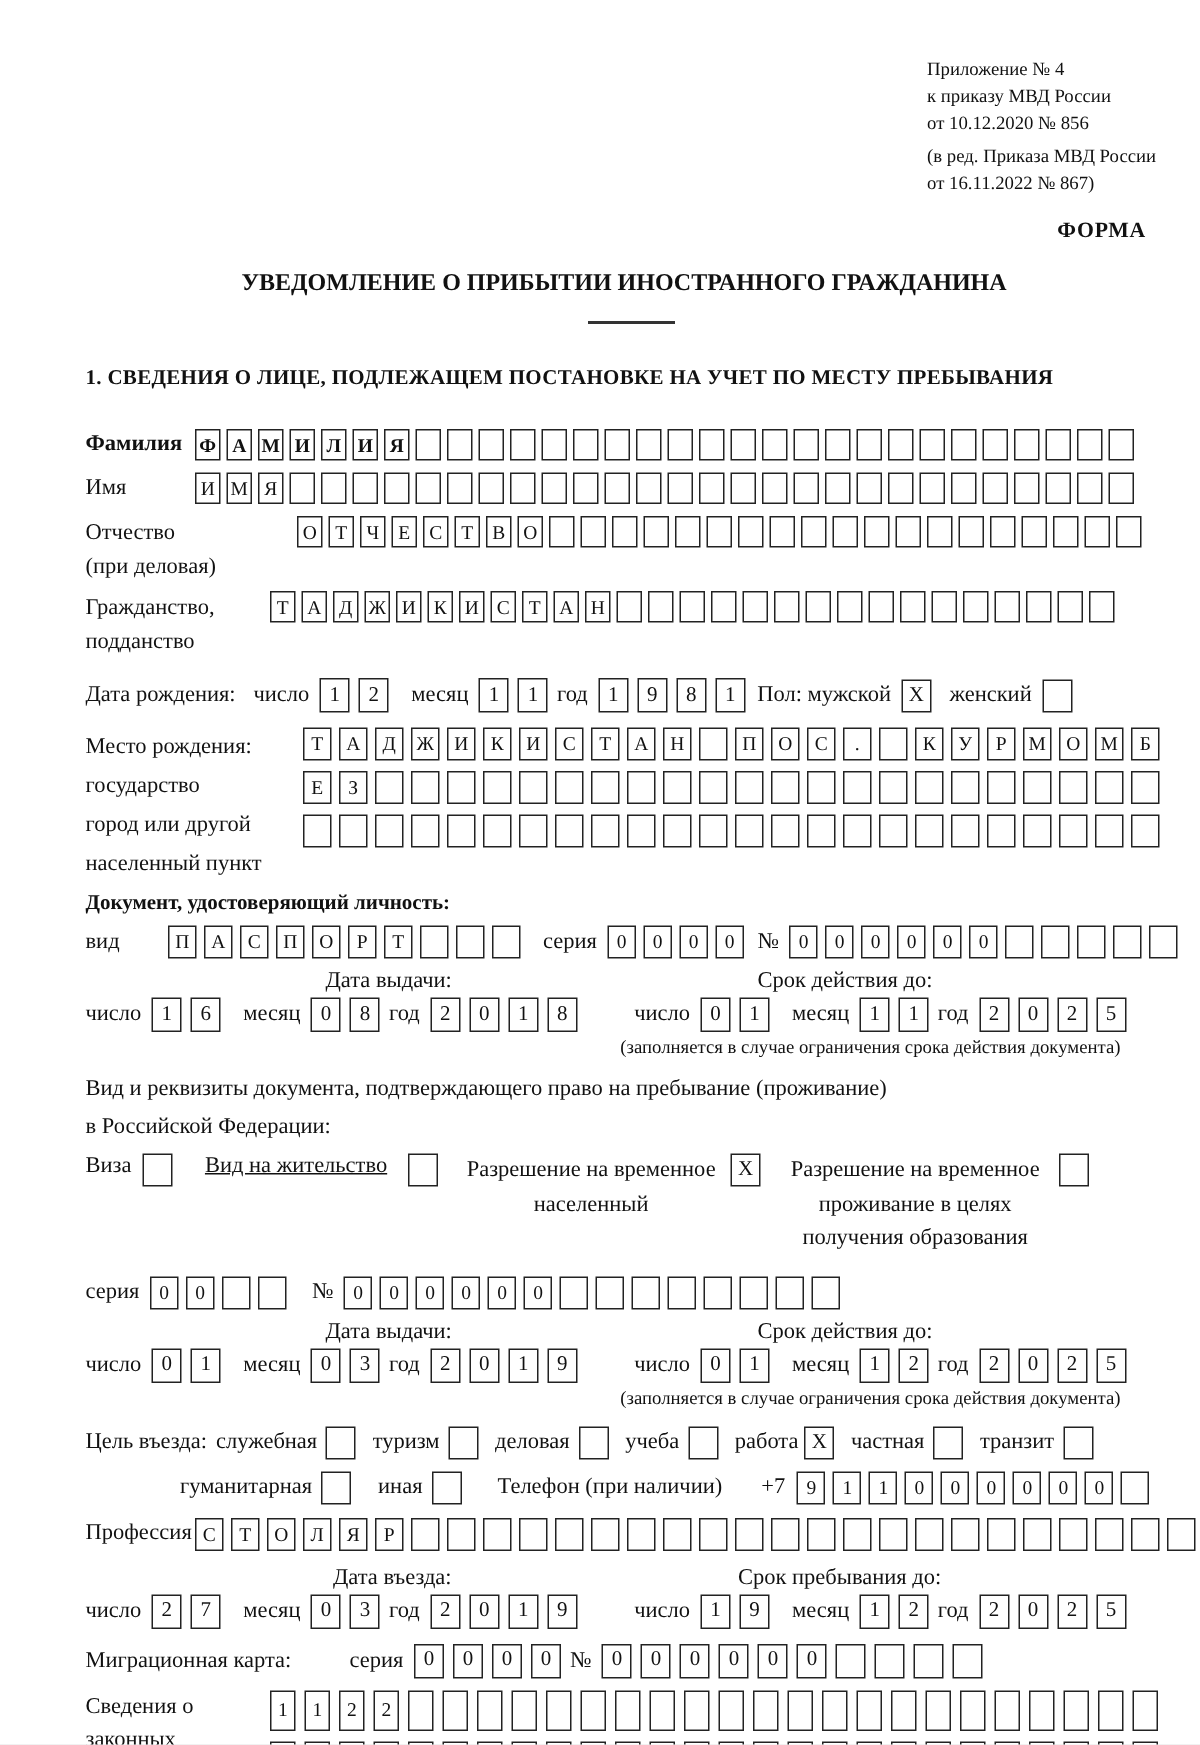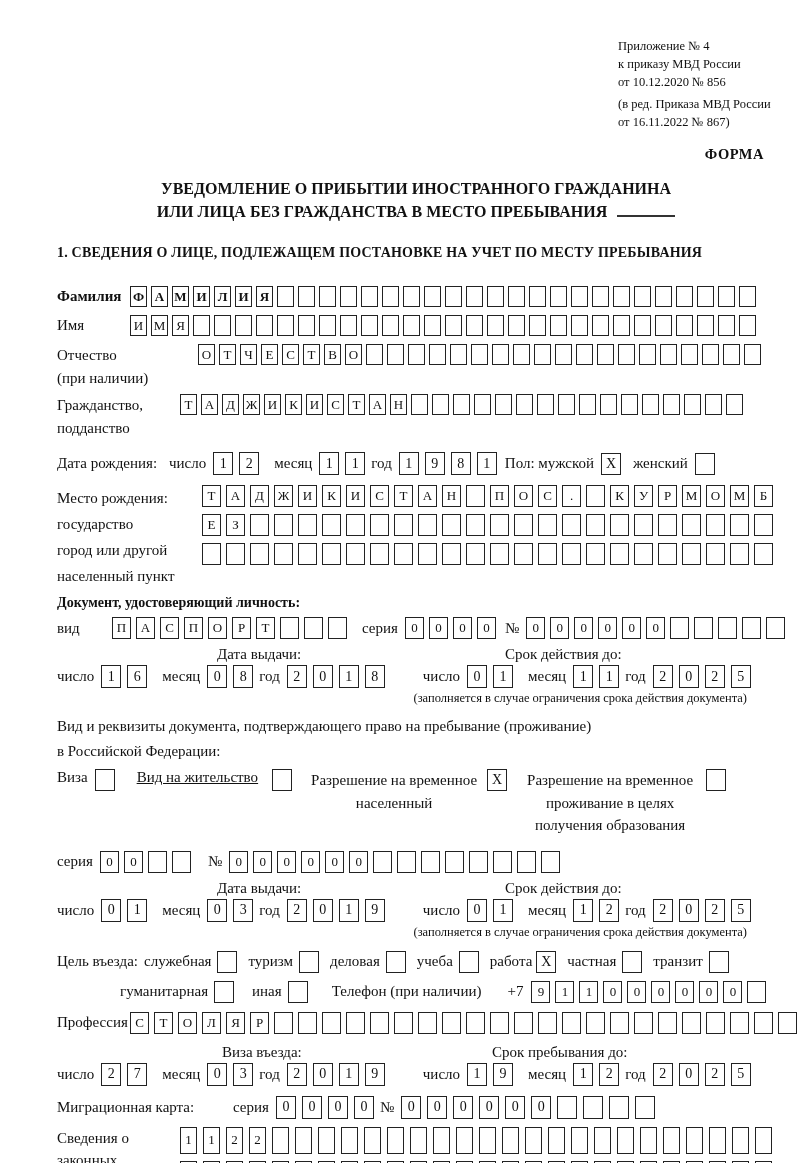--- a/index.html
+++ b/index.html
@@ -60,21 +60,21 @@
     <div>от 10.12.2020 № 856</div>
     <div class="gap"></div>
     <div>(в ред. Приказа МВД России</div>
     <div>от 16.11.2022 № 867)</div>
   </div>
   <div class="form-label">ФОРМА</div>
 
   <div class="title">
     <div>УВЕДОМЛЕНИЕ О ПРИБЫТИИ ИНОСТРАННОГО ГРАЖДАНИНА</div>
     <div>
-      <span>ИЛИ ЛИЦА БЕЗ ГРАЖДАНСТВА В МЕСТО ПРЕБЫВАНИЯ</span><span class="blank-line"></span>
+      <span class="blank-line"></span>
     </div>
   </div>
 
   <div class="section-heading">1. СВЕДЕНИЯ О ЛИЦЕ, ПОДЛЕЖАЩЕМ ПОСТАНОВКЕ НА УЧЕТ ПО МЕСТУ ПРЕБЫВАНИЯ</div>
 
   <div class="row" style="margin-top:25px;font-weight:bold;">
     <span class="lbl w73">Фамилия</span>
     <span class="boxes">
         <span class="cell">Ф</span>
         <span class="cell">А</span>
@@ -141,21 +141,21 @@
         <span class="cell"></span>
         <span class="cell"></span>
         <span class="cell"></span>
         <span class="cell"></span>
       </span>
   </div>
 
   <div class="row top" style="margin-top:8px;">
     <span class="lbl w141 lbl2">
       <span>Отчество</span><br>
-      <span>(при наличии)</span>
+      <span>(при деловая)</span>
     </span>
     <span class="boxes">
         <span class="cell">О</span>
         <span class="cell">Т</span>
         <span class="cell">Ч</span>
         <span class="cell">Е</span>
         <span class="cell">С</span>
         <span class="cell">Т</span>
         <span class="cell">В</span>
         <span class="cell">О</span>
@@ -580,21 +580,21 @@
         <span class="cell"></span>
         <span class="cell"></span>
         <span class="cell"></span>
         <span class="cell"></span>
         <span class="cell"></span>
         <span class="cell"></span>
       </span>
   </div>
 
   <div class="twolabels entry" style="margin-top:10px;">
-    <span class="l1">Виза въезда:</span>
+    <span class="l1">Дата въезда:</span>
     <span class="l2">Срок пребывания до:</span>
   </div>
   <div class="row" style="margin-top:2px;">
     <span class="wword">число</span>
     <span class="boxes date">
         <span class="cell">2</span>
         <span class="cell">7</span>
       </span>
     <span class="wword mls">месяц</span>
     <span class="boxes date">

